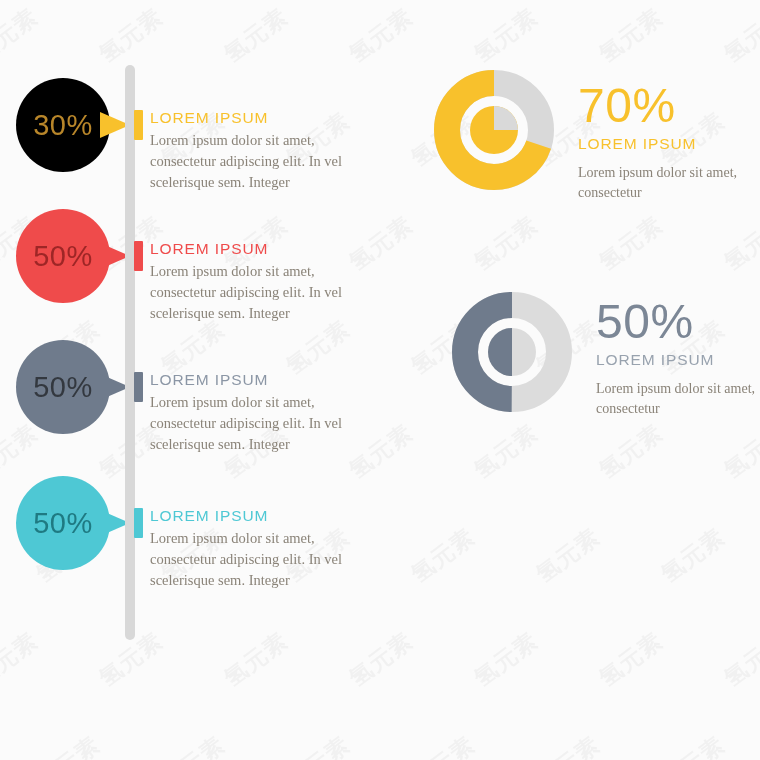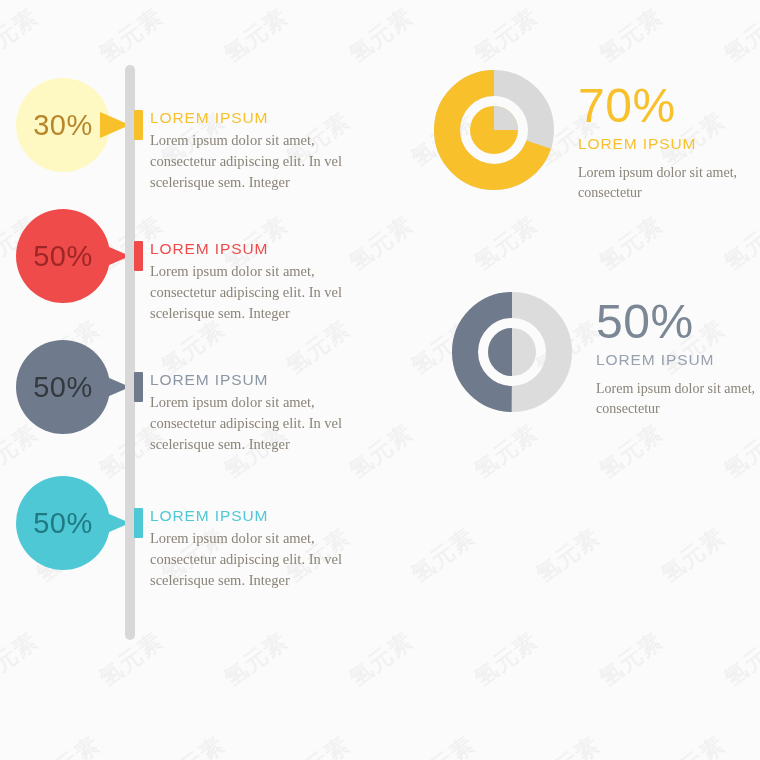--- a/index.html
+++ b/index.html
@@ -164,21 +164,21 @@
     <div class="wm" style="left: 407px; top: 748px;">氢元素</div>
     <div class="wm" style="left: 532px; top: 748px;">氢元素</div>
     <div class="wm" style="left: 657px; top: 748px;">氢元素</div>
   </div>
 
 <div id="canvas">
 
   <div id="timeline-axis"></div>
 
   <div class="row" style="top:0;">
-    <div class="bubble" style="left:16px; top:78px; width:94px; height:94px; background:#fef9c3;">
+    <div class="bubble" style="left:16px; top:78px; width:94px; height:94px; background:#000000;">
       <span class="bubble-pct" style="color:#b8862a;">30%</span>
     </div>
     <div class="bubble-tail" style="left:100px; top:112px; border-left:30px solid #f8c12c;"></div>
     <div class="tab" style="left:134px; top:110px; background:#f8c12c;"></div>
     <div class="txt" style="left:150px; top:109px;">
       <div class="txt-title" style="color:#f8c12c;">LOREM IPSUM</div>
       <div class="txt-body">Lorem ipsum dolor sit amet, consectetur adipiscing elit. In vel scelerisque sem. Integer</div>
     </div>
   </div>
 

